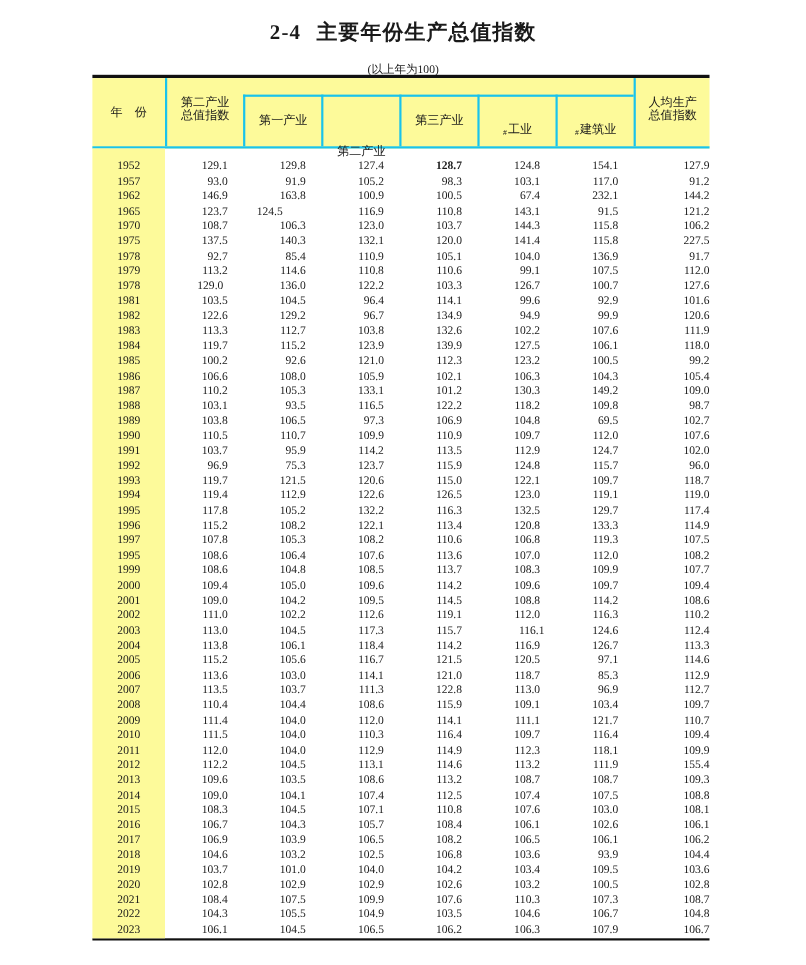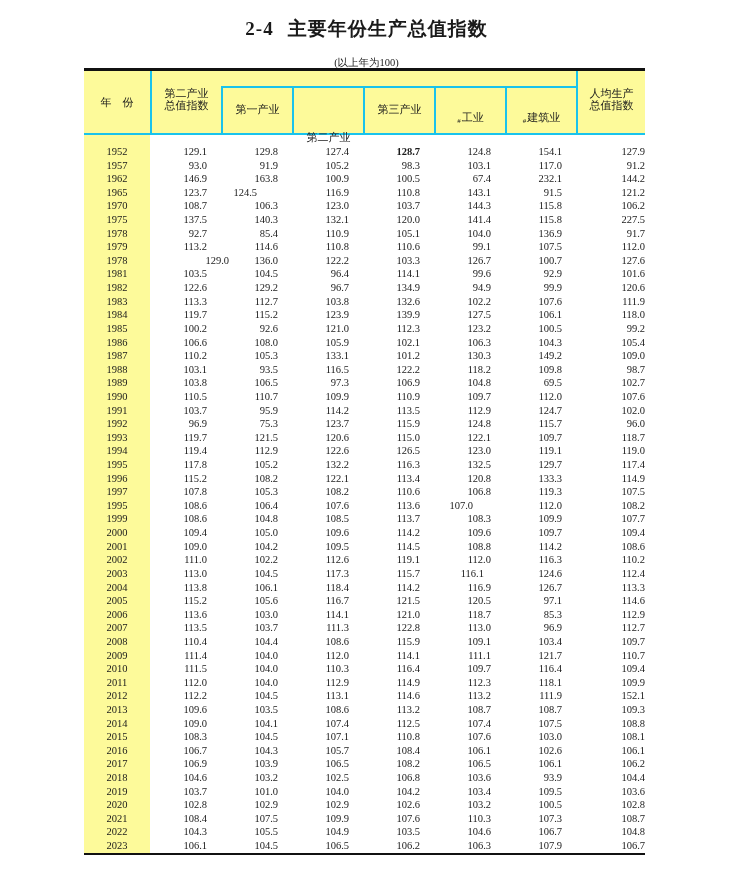--- a/index.html
+++ b/index.html
@@ -146,21 +146,21 @@
           <span class="c" style="right: 438px;">113.2</span>
           <span class="c" style="right: 367px;">114.6</span>
           <span class="c" style="right: 296px;">110.8</span>
           <span class="c" style="right: 225px;">110.6</span>
           <span class="c" style="right: 154px;">99.1</span>
           <span class="c" style="right: 83px;">107.5</span>
           <span class="c" style="right: 0px;">112.0</span>
         </div>
         <div class="row">
           <span class="y">1978</span>
-          <span class="c" style="right: 416px;">129.0</span>
+          <span class="c" style="right: 442px;">129.0</span>
           <span class="c" style="right: 367px;">136.0</span>
           <span class="c" style="right: 296px;">122.2</span>
           <span class="c" style="right: 225px;">103.3</span>
           <span class="c" style="right: 154px;">126.7</span>
           <span class="c" style="right: 83px;">100.7</span>
           <span class="c" style="right: 0px;">127.6</span>
         </div>
         <div class="row">
           <span class="y">1981</span>
           <span class="c" style="right: 438px;">103.5</span>
@@ -330,21 +330,21 @@
           <span class="c" style="right: 154px;">106.8</span>
           <span class="c" style="right: 83px;">119.3</span>
           <span class="c" style="right: 0px;">107.5</span>
         </div>
         <div class="row">
           <span class="y">1995</span>
           <span class="c" style="right: 438px;">108.6</span>
           <span class="c" style="right: 367px;">106.4</span>
           <span class="c" style="right: 296px;">107.6</span>
           <span class="c" style="right: 225px;">113.6</span>
-          <span class="c" style="right: 172px;">107.0</span>
+          <span class="c" style="right: 154px;">107.0</span>
           <span class="c" style="right: 83px;">112.0</span>
           <span class="c" style="right: 0px;">108.2</span>
         </div>
         <div class="row">
           <span class="y">1999</span>
           <span class="c" style="right: 438px;">108.6</span>
           <span class="c" style="right: 367px;">104.8</span>
           <span class="c" style="right: 296px;">108.5</span>
           <span class="c" style="right: 225px;">113.7</span>
           <span class="c" style="right: 154px;">108.3</span>
@@ -380,21 +380,21 @@
           <span class="c" style="right: 154px;">112.0</span>
           <span class="c" style="right: 83px;">116.3</span>
           <span class="c" style="right: 0px;">110.2</span>
         </div>
         <div class="row">
           <span class="y">2003</span>
           <span class="c" style="right: 438px;">113.0</span>
           <span class="c" style="right: 367px;">104.5</span>
           <span class="c" style="right: 296px;">117.3</span>
           <span class="c" style="right: 225px;">115.7</span>
-          <span class="c" style="right: 161px;">116.1</span>
+          <span class="c" style="right: 150px;">116.1</span>
           <span class="c" style="right: 83px;">124.6</span>
           <span class="c" style="right: 0px;">112.4</span>
         </div>
         <div class="row">
           <span class="y">2004</span>
           <span class="c" style="right: 438px;">113.8</span>
           <span class="c" style="right: 367px;">106.1</span>
           <span class="c" style="right: 296px;">118.4</span>
           <span class="c" style="right: 225px;">114.2</span>
           <span class="c" style="right: 154px;">116.9</span>
@@ -472,21 +472,21 @@
           <span class="c" style="right: 0px;">109.9</span>
         </div>
         <div class="row">
           <span class="y">2012</span>
           <span class="c" style="right: 438px;">112.2</span>
           <span class="c" style="right: 367px;">104.5</span>
           <span class="c" style="right: 296px;">113.1</span>
           <span class="c" style="right: 225px;">114.6</span>
           <span class="c" style="right: 154px;">113.2</span>
           <span class="c" style="right: 83px;">111.9</span>
-          <span class="c" style="right: 0px;">152.1</span>
+          <span class="c" style="right: 0px;">155.4</span>
         </div>
         <div class="row">
           <span class="y">2013</span>
           <span class="c" style="right: 438px;">109.6</span>
           <span class="c" style="right: 367px;">103.5</span>
           <span class="c" style="right: 296px;">108.6</span>
           <span class="c" style="right: 225px;">113.2</span>
           <span class="c" style="right: 154px;">108.7</span>
           <span class="c" style="right: 83px;">108.7</span>
           <span class="c" style="right: 0px;">109.3</span>

